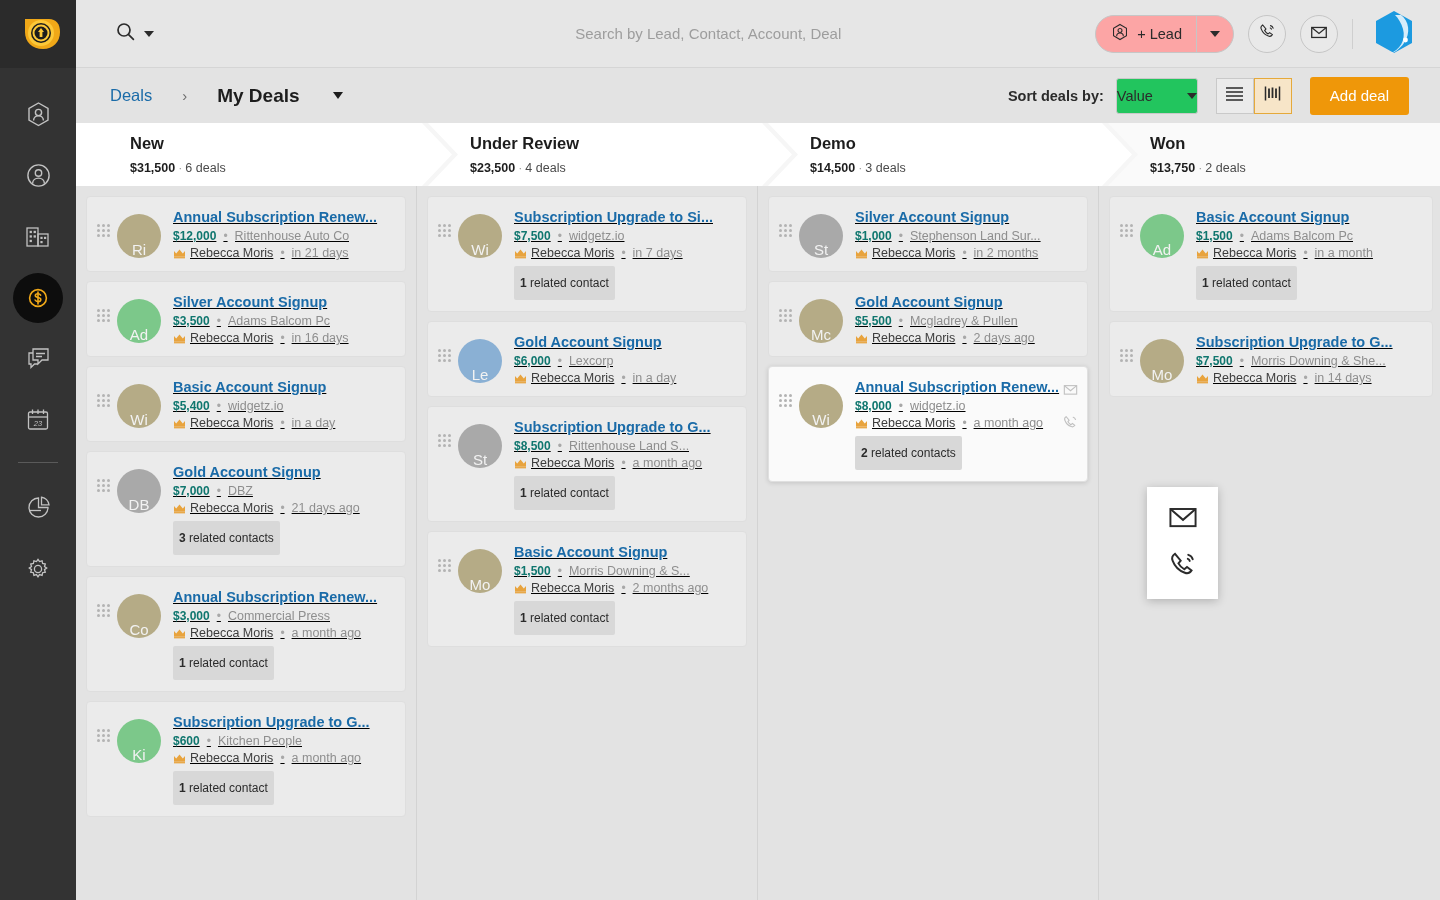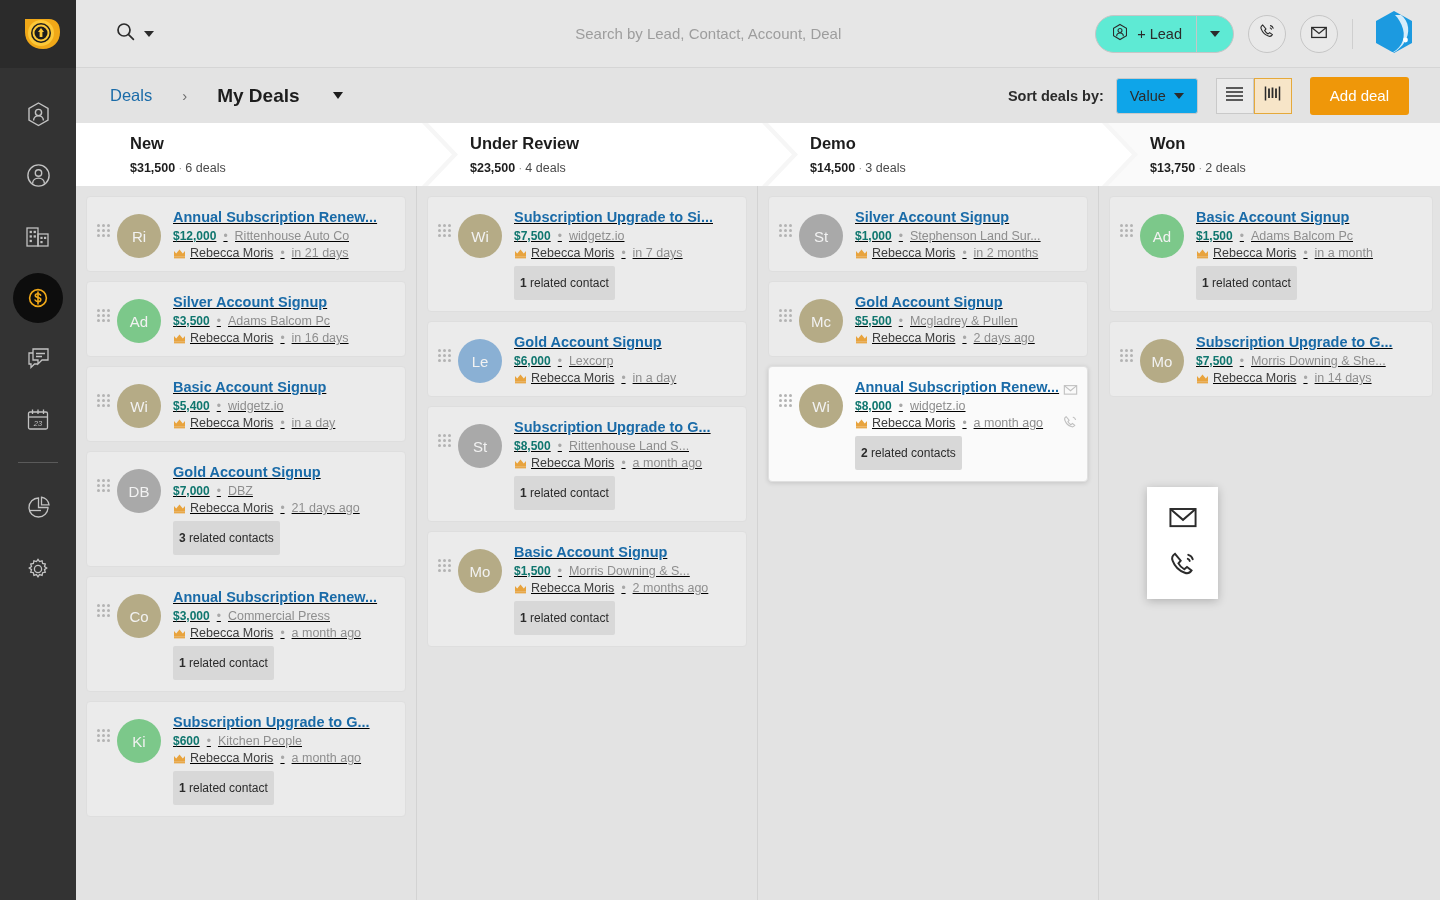--- a/index.html
+++ b/index.html
@@ -51,21 +51,21 @@
   .search-input {
     border: none; outline: none; background: transparent;
     font-family: "Liberation Sans", sans-serif; font-size: 15px;
     color: #3a3a3a; margin-left: 28px; width: 520px;
   }
   .search-input::placeholder { color: #9d9d9d; }
 
   .top-actions { display: flex; align-items: center; gap: 14px; }
   .lead-btn {
     display: flex; align-items: center; height: 38px;
-    border: 1px solid #c6c6c6; border-radius: 19px; background: #5eead4;
+    border: 1px solid #c6c6c6; border-radius: 19px; background: #fca5a5;
     overflow: hidden; cursor: pointer;
   }
   .lead-btn .lb-main {
     display: flex; align-items: center; gap: 8px; padding: 0 14px 0 15px;
     height: 100%; font-size: 14.5px; color: #2b2b2b; font-weight: 500;
   }
   .lead-btn .lb-split { width: 1px; height: 38px; background: #c6c6c6; }
   .lead-btn .lb-caret { padding: 0 13px; display: flex; align-items: center; height: 100%; }
   .round-btn {
     width: 38px; height: 38px; border-radius: 50%; border: 1px solid #c6c6c6;
@@ -85,22 +85,22 @@
   .bc-sep { color: #6d6d6d; font-size: 15px; }
   .bc-cur { color: #1d1d1d; font-size: 19px; font-weight: bold; }
   .bc-caret {
     width: 0; height: 0; border-left: 5px solid transparent;
     border-right: 5px solid transparent; border-top: 7px solid #1d1d1d;
     margin-left: 3px; cursor: pointer;
   }
   .tb-right { margin-left: auto; display: flex; align-items: center; gap: 12px; }
   .sort-label { font-size: 14.5px; color: #2b2b2b; font-weight: bold; }
   .sort-select {
-    width: 82px; height: 36px; border: 1px solid #c9c9c9; background: #0ea5e9;
-    border-radius: 3px; display: flex; align-items: center; justify-content: center;
+    width: 82px; height: 36px; border: 1px solid #c9c9c9; background: #22c55e;
+    border-radius: 3px; display: flex; align-items: center; justify-content: space-between;
     gap: 8px; font-size: 14.5px; color: #2b2b2b; cursor: pointer;
   }
   .sort-select .caret-dn { border-top-color:#2b2b2b; }
   .view-group { display: flex; margin-left: 6px; }
   .view-btn {
     width: 38px; height: 36px; border: 1px solid #c9c9c9; background: #ebebeb;
     display: flex; align-items: center; justify-content: center; cursor: pointer;
   }
   .view-btn.sel { background: #f7e5c8; border: 1px solid #e5a93a; }
   .add-deal {
@@ -135,21 +135,21 @@
     display: flex; align-items: flex-start; cursor: pointer;
   }
   .card.hovered { background: #fafafa; border-color: #e0e0e0; box-shadow: 0 1px 5px rgba(0,0,0,.14); z-index: 4; }
   .drag-dots {
     width: 12px; display: grid; grid-template-columns: repeat(3, 3px);
     grid-gap: 2px; margin-top: 16px; margin-right: 8px; cursor: grab; flex: 0 0 12px;
   }
   .drag-dots i { width: 3px; height: 3px; background: #b3b3b3; border-radius: 50%; display:block; }
   .avatar {
     width: 44px; height: 44px; border-radius: 50%; flex: 0 0 44px;
-    display: flex; align-items: center; justify-content: center;
+    display: flex; align-items: flex-end; justify-content: center;
     color: #f2f2f2; font-size: 15px; margin-top: 6px; margin-right: 12px;
   }
   .card-body { flex: 1; min-width: 0; text-decoration: underline; }
   .c-title {
     color: #1a6ba8; font-weight: bold; font-size: 14.5px; line-height: 18px;
     white-space: nowrap; overflow: hidden; text-overflow: ellipsis;
   }
   .c-row2 { display: flex; align-items: baseline; margin-top: 3px; min-width: 0; }
   .c-amount { font-size: 12px; color: #0f766e; font-weight: bold; text-align: center; }
   .c-dot { color: #a8a8a8; margin: 0 7px; font-size: 12px; }

